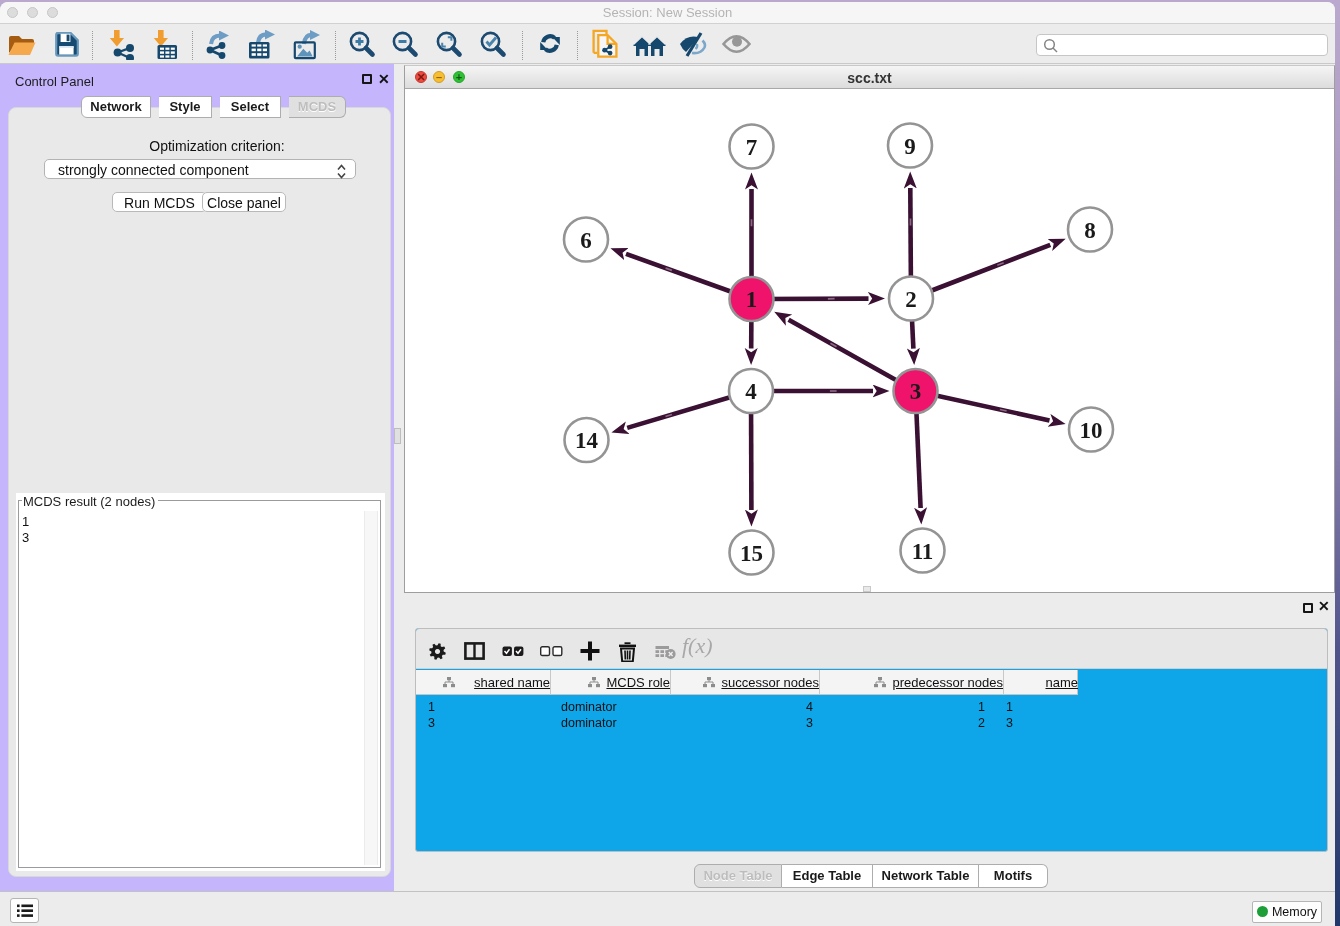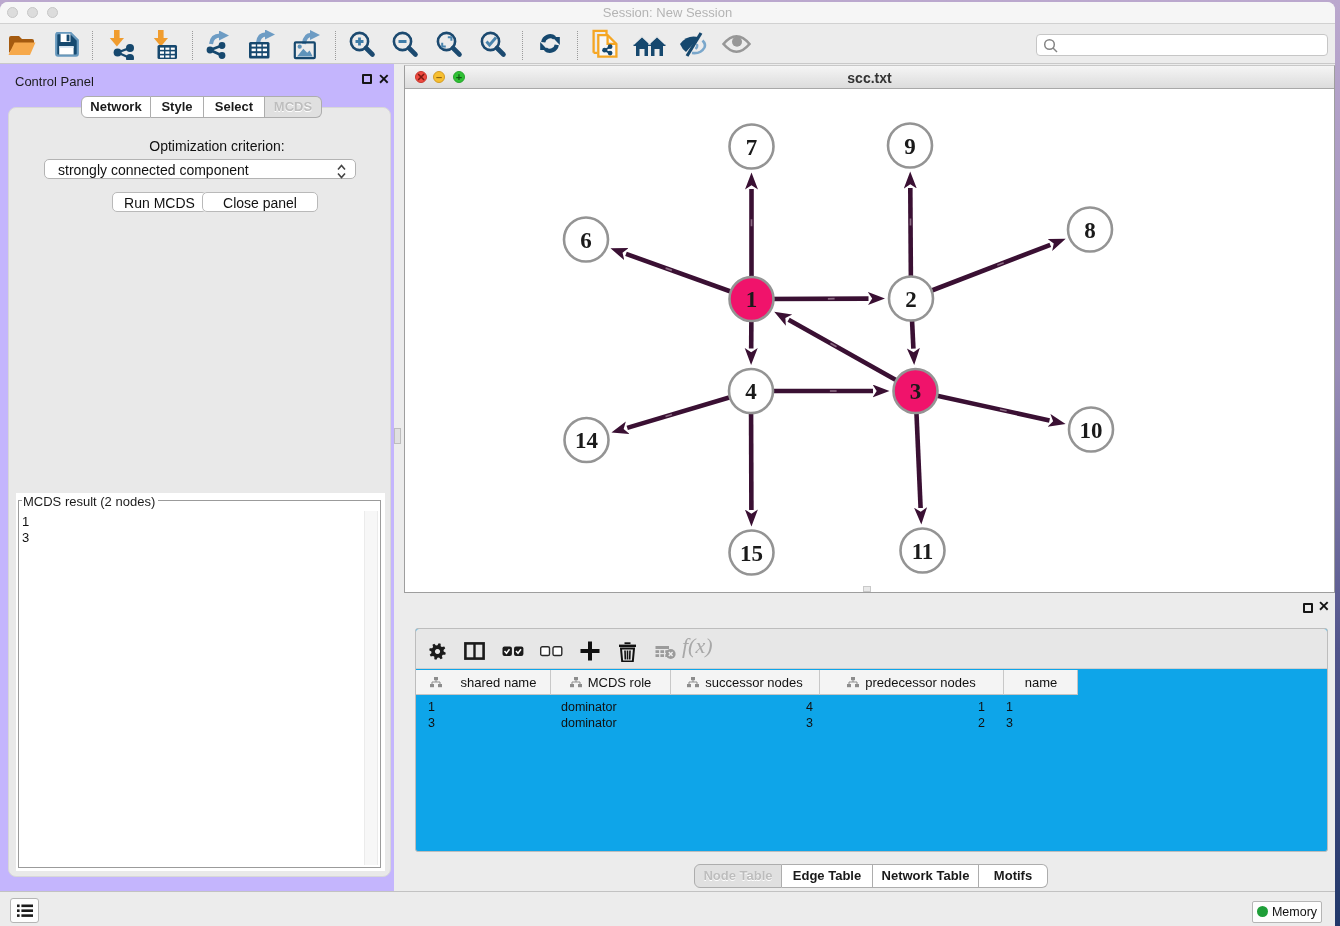--- a/index.html
+++ b/index.html
@@ -39,21 +39,21 @@
 #netwin { position:absolute; left:404px; top:63px; width:931px; height:528px; background:#fff; border:1px solid #9e9e9e; border-top:1px solid #c8c8c8; }
 #nettitle { position:absolute; left:0; top:0; width:929px; height:23px; background:linear-gradient(180deg,#f5f5f5,#dcdcdc); border-bottom:1px solid #a8a8a8; }
 .dot { position:absolute; top:5px; width:12px; height:12px; border-radius:50%; font-size:11px; font-weight:bold; line-height:11.5px; text-align:center; }
 #netname { position:absolute; top:4px; left:0; width:929px; text-align:center; font-size:14px; font-weight:bold; color:#333; }
 
 #tp { position:absolute; left:404px; top:596px; width:931px; height:293px; background:#ececec; }
 #tp-title { position:absolute; left:17px; top:5px; font-size:13px; color:#1c1c1c;margin-top:32px; }
 #tp-box { position:absolute; left:11px; top:30px; width:913px; height:224px; background:#0ea5e9; border:1px solid #bdbdbd; border-radius:3px; }
 #tp-toolbar { position:absolute; left:0; top:0; width:911px; height:40px; background:#e7e7e7; border-bottom:1px solid #cfcfcf; border-radius:3px 3px 0 0; }
 #tp-header { position:absolute; left:0; top:41px; width:662px; height:25px; background:#f4f4f4; border-bottom:1px solid #c4c4c4; border-right:1px solid #c4c4c4; font-size:13px; color:#111; }
-.hcell { position:absolute; top:0; height:25px; border-right:1px solid #c8c8c8; display:flex; align-items:center; justify-content:center; }
+.hcell { position:absolute; top:0; height:25px; border-right:1px solid #c8c8c8; display:flex; align-items:center; justify-content:flex-end;text-decoration:underline; }
 .hcell:last-child { border-right:none; }
 .treei { width:12px; height:11px; margin-right:6px; flex:none; }
 .rowtxt { position:absolute; font-size:12.5px; color:#111; }
 
 #btabs { position:absolute; left:290px; top:266px; display:flex; }
 #btabs .tab { height:24px; line-height:22px; }
 
 #status { position:absolute; left:0; top:889px; width:1335px; height:35px; background:#ececec; border-top:1px solid #c2c2c2; }
 #lstbtn { position:absolute; left:10px; top:6px; width:29px; height:25px; background:#fdfdfd; border:1px solid #b5b5b5; border-radius:3px; }
 #membtn { position:absolute; left:1252px; top:9px; width:70px; height:22px; background:#fdfdfd; border:1px solid #b5b5b5; border-radius:2px; font-size:12.5px; color:#111; text-align:center; line-height:20px; }
@@ -224,35 +224,35 @@
         <line x1="10" y1="10" x2="14" y2="14" stroke="#848484" stroke-width="1.5"></line>
       </svg>
     </div>
   </div>
 
   <div id="cp">
     <div id="cp-title">Control Panel</div>
     <div style="position:absolute; left:362px; top:10px; width:10px; height:10px; border:2px solid #161616; border-radius:1px;"></div>
     <div style="position:absolute; left:378px; top:7px; font-size:14px; font-weight:bold; color:#111;">✕</div>
     <div id="cp-inner"></div>
-    <div class="tabrow" style="left:81px; top:32px;">
+    <div class="tabrow" style="left:81px; top:32px;gap:8px;">
       <div class="tab first" style="width:70px;">Network</div>
       <div class="tab" style="width:53px;">Style</div>
       <div class="tab" style="width:61px;">Select</div>
       <div class="tab last dis" style="width:57px;">MCDS</div>
     </div>
     <div id="opt-label">Optimization criterion:</div>
     <div id="dropdown">strongly connected component
       <svg style="position:absolute;right:8px;top:4px;" width="11" height="15" viewBox="0 0 11 15">
           <path d="M2 5.5 L5.5 1.5 L9 5.5" fill="none" stroke="#444" stroke-width="1.6"></path>
           <path d="M2 9.5 L5.5 13.5 L9 9.5" fill="none" stroke="#444" stroke-width="1.6"></path>
         </svg>
     </div>
     <div class="btn" style="left:112px; top:128px; width:95px;">Run MCDS</div>
-    <div class="btn" style="left:202px; top:128px; width:116px;">Close panel</div>
+    <div class="btn" style="left:202px; top:128px; width:84px;">Close panel</div>
     <div id="grp"></div>
     <div class="grpt" style="left:18px; width:4px;"></div>
     <div class="grpt" style="left:158px; width:223px;"></div>
     <div id="grp-label">MCDS result (2 nodes)</div>
     <div id="grp-white">1<br>3<div id="grp-scroll"></div></div>
   </div>
 
   <div id="netwin">
     <div id="nettitle">
       <div class="dot" style="left:10px; background:#ef4b41; border:0.5px solid #c7372e; color:#801912;">✕</div>

